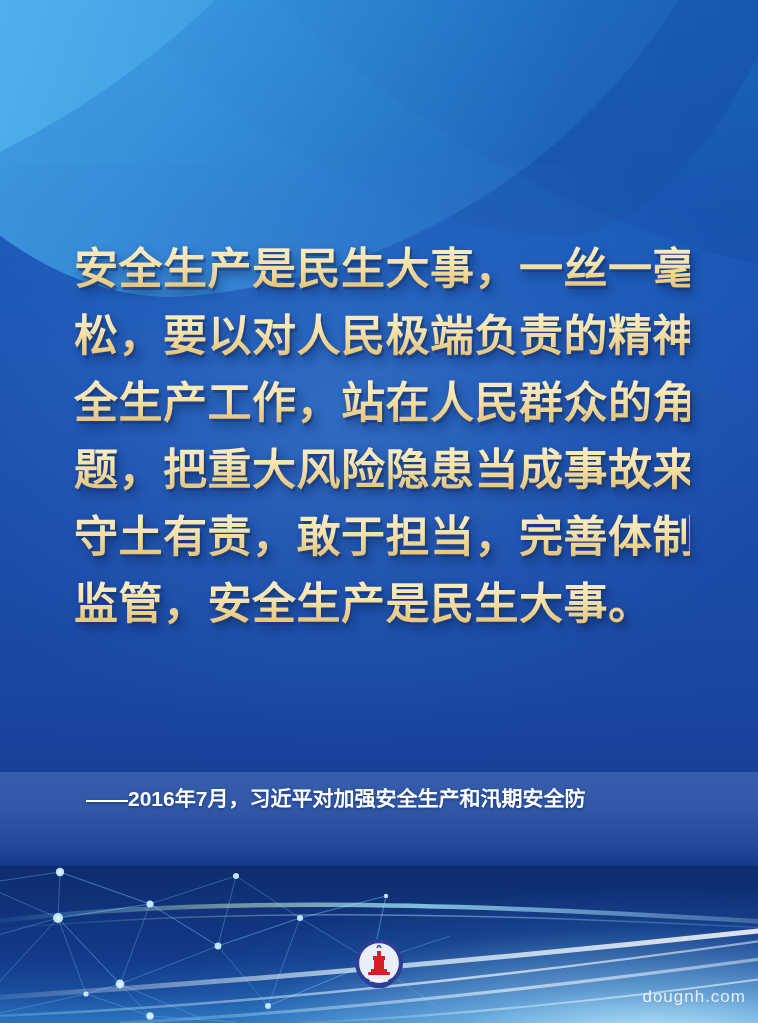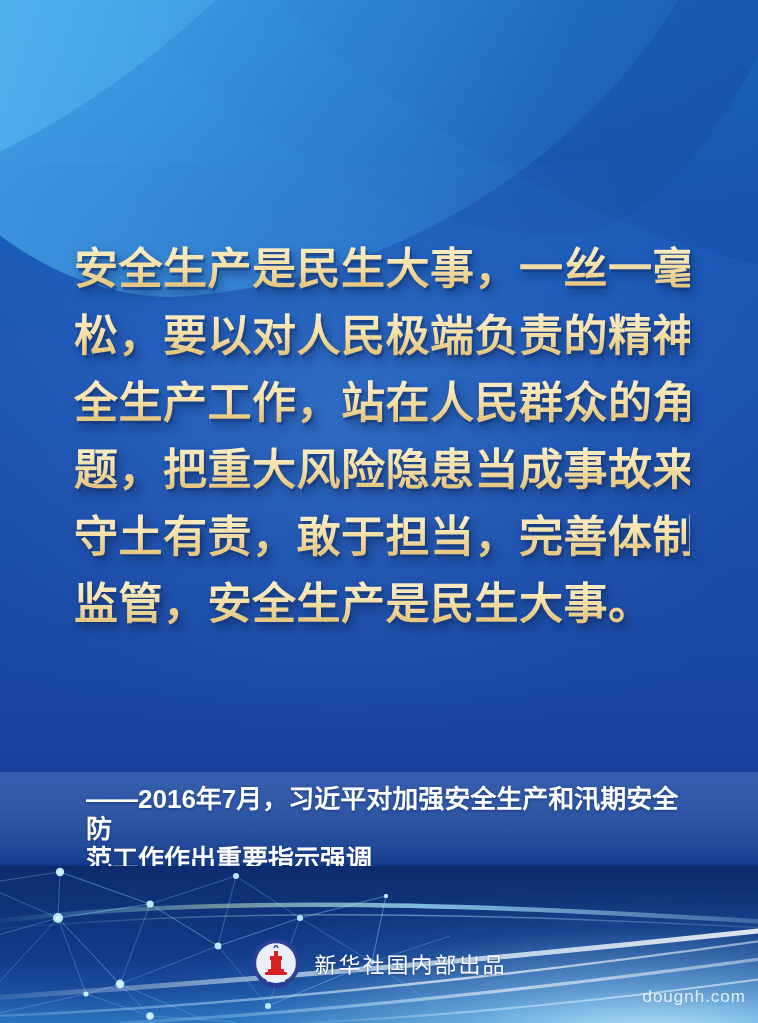--- a/index.html
+++ b/index.html
@@ -125,21 +125,21 @@
         rgba(110,150,210,0.18) 80%,
         rgba(90,130,195,0.05) 100%);
     pointer-events: none;
   }
   .attribution {
     position: absolute;
     left: 86px;
     top: 784px;
     width: 612px;
     font-family: "Liberation Sans", "DejaVu Sans", sans-serif;
-    font-size: 26px;
+    font-size: 21px;
     line-height: 30px;
     font-weight: 700;
     color: #ffffff;
     text-shadow: 0 1px 3px rgba(10,36,95,0.65);
   }
 
   
   .bottom-zone {
     position: absolute;
     left: 0;
@@ -210,21 +210,20 @@
     <div class="quote-line">松，要以对人民极端负责的精神抓好安</div>
     <div class="quote-line">全生产工作，站在人民群众的角度想问</div>
     <div class="quote-line">题，把重大风险隐患当成事故来对待，</div>
     <div class="quote-line">守土有责，敢于担当，完善体制，严格</div>
     <div class="quote-line">监管，安全生产是民生大事。</div>
   </div>
 
   <div class="attrib-band"></div>
   <div class="attribution">
     <div>——2016年7月，习近平对加强安全生产和汛期安全防</div>
-    <div>范工作作出重要指示强调</div>
   </div>
 
   <div class="bottom-zone">
     <div class="bz-base"></div>
 
     <svg class="bz-net" viewBox="0 0 758 157" preserveAspectRatio="none">
       <g stroke="#6fb6ee" stroke-width="0.7" opacity="0.55" fill="none">
         <path d="M-20 18 L60 6 L150 38 L236 10 L300 52 L386 30"></path>
         <path d="M-20 74 L58 52 L150 38 L218 80 L300 52 L372 96"></path>
         <path d="M-10 126 L58 52 L120 118 L218 80 L268 140 L372 96"></path>
@@ -295,16 +294,15 @@
     <svg class="logo" viewBox="0 0 100 100">
       <circle cx="50" cy="50" r="48" fill="#2b3f96"></circle>
       <circle cx="50" cy="50" r="41" fill="#e9eef8"></circle>
       <circle cx="50" cy="50" r="41" fill="none" stroke="#2b3f96" stroke-width="2.5"></circle>
       <path d="M34 70 L34 62 L40 62 L40 44 L38 44 L38 36 L46 36 L46 26 L54 26 L54 36 L62 36 L62 44 L60 44 L60 62 L66 62 L66 70 Z" fill="#d81f26"></path>
       <rect x="28" y="68" width="44" height="6" rx="2" fill="#d81f26"></rect>
       <path d="M46 20 Q50 10 54 20" stroke="#2b3f96" stroke-width="3" fill="none"></path>
       <path d="M24 84 A 34 34 0 0 0 76 84" fill="none" stroke="#2b3f96" stroke-width="9"></path>
       <text x="50" y="87" text-anchor="middle" font-family="Liberation Sans, sans-serif" font-size="8" font-weight="700" fill="#ffffff" letter-spacing="1.2">XINHUA</text>
     </svg>
-    <div class="source-text">新华社国内部出品</div>
   </div>
 
 </div>
 
 </body></html>

